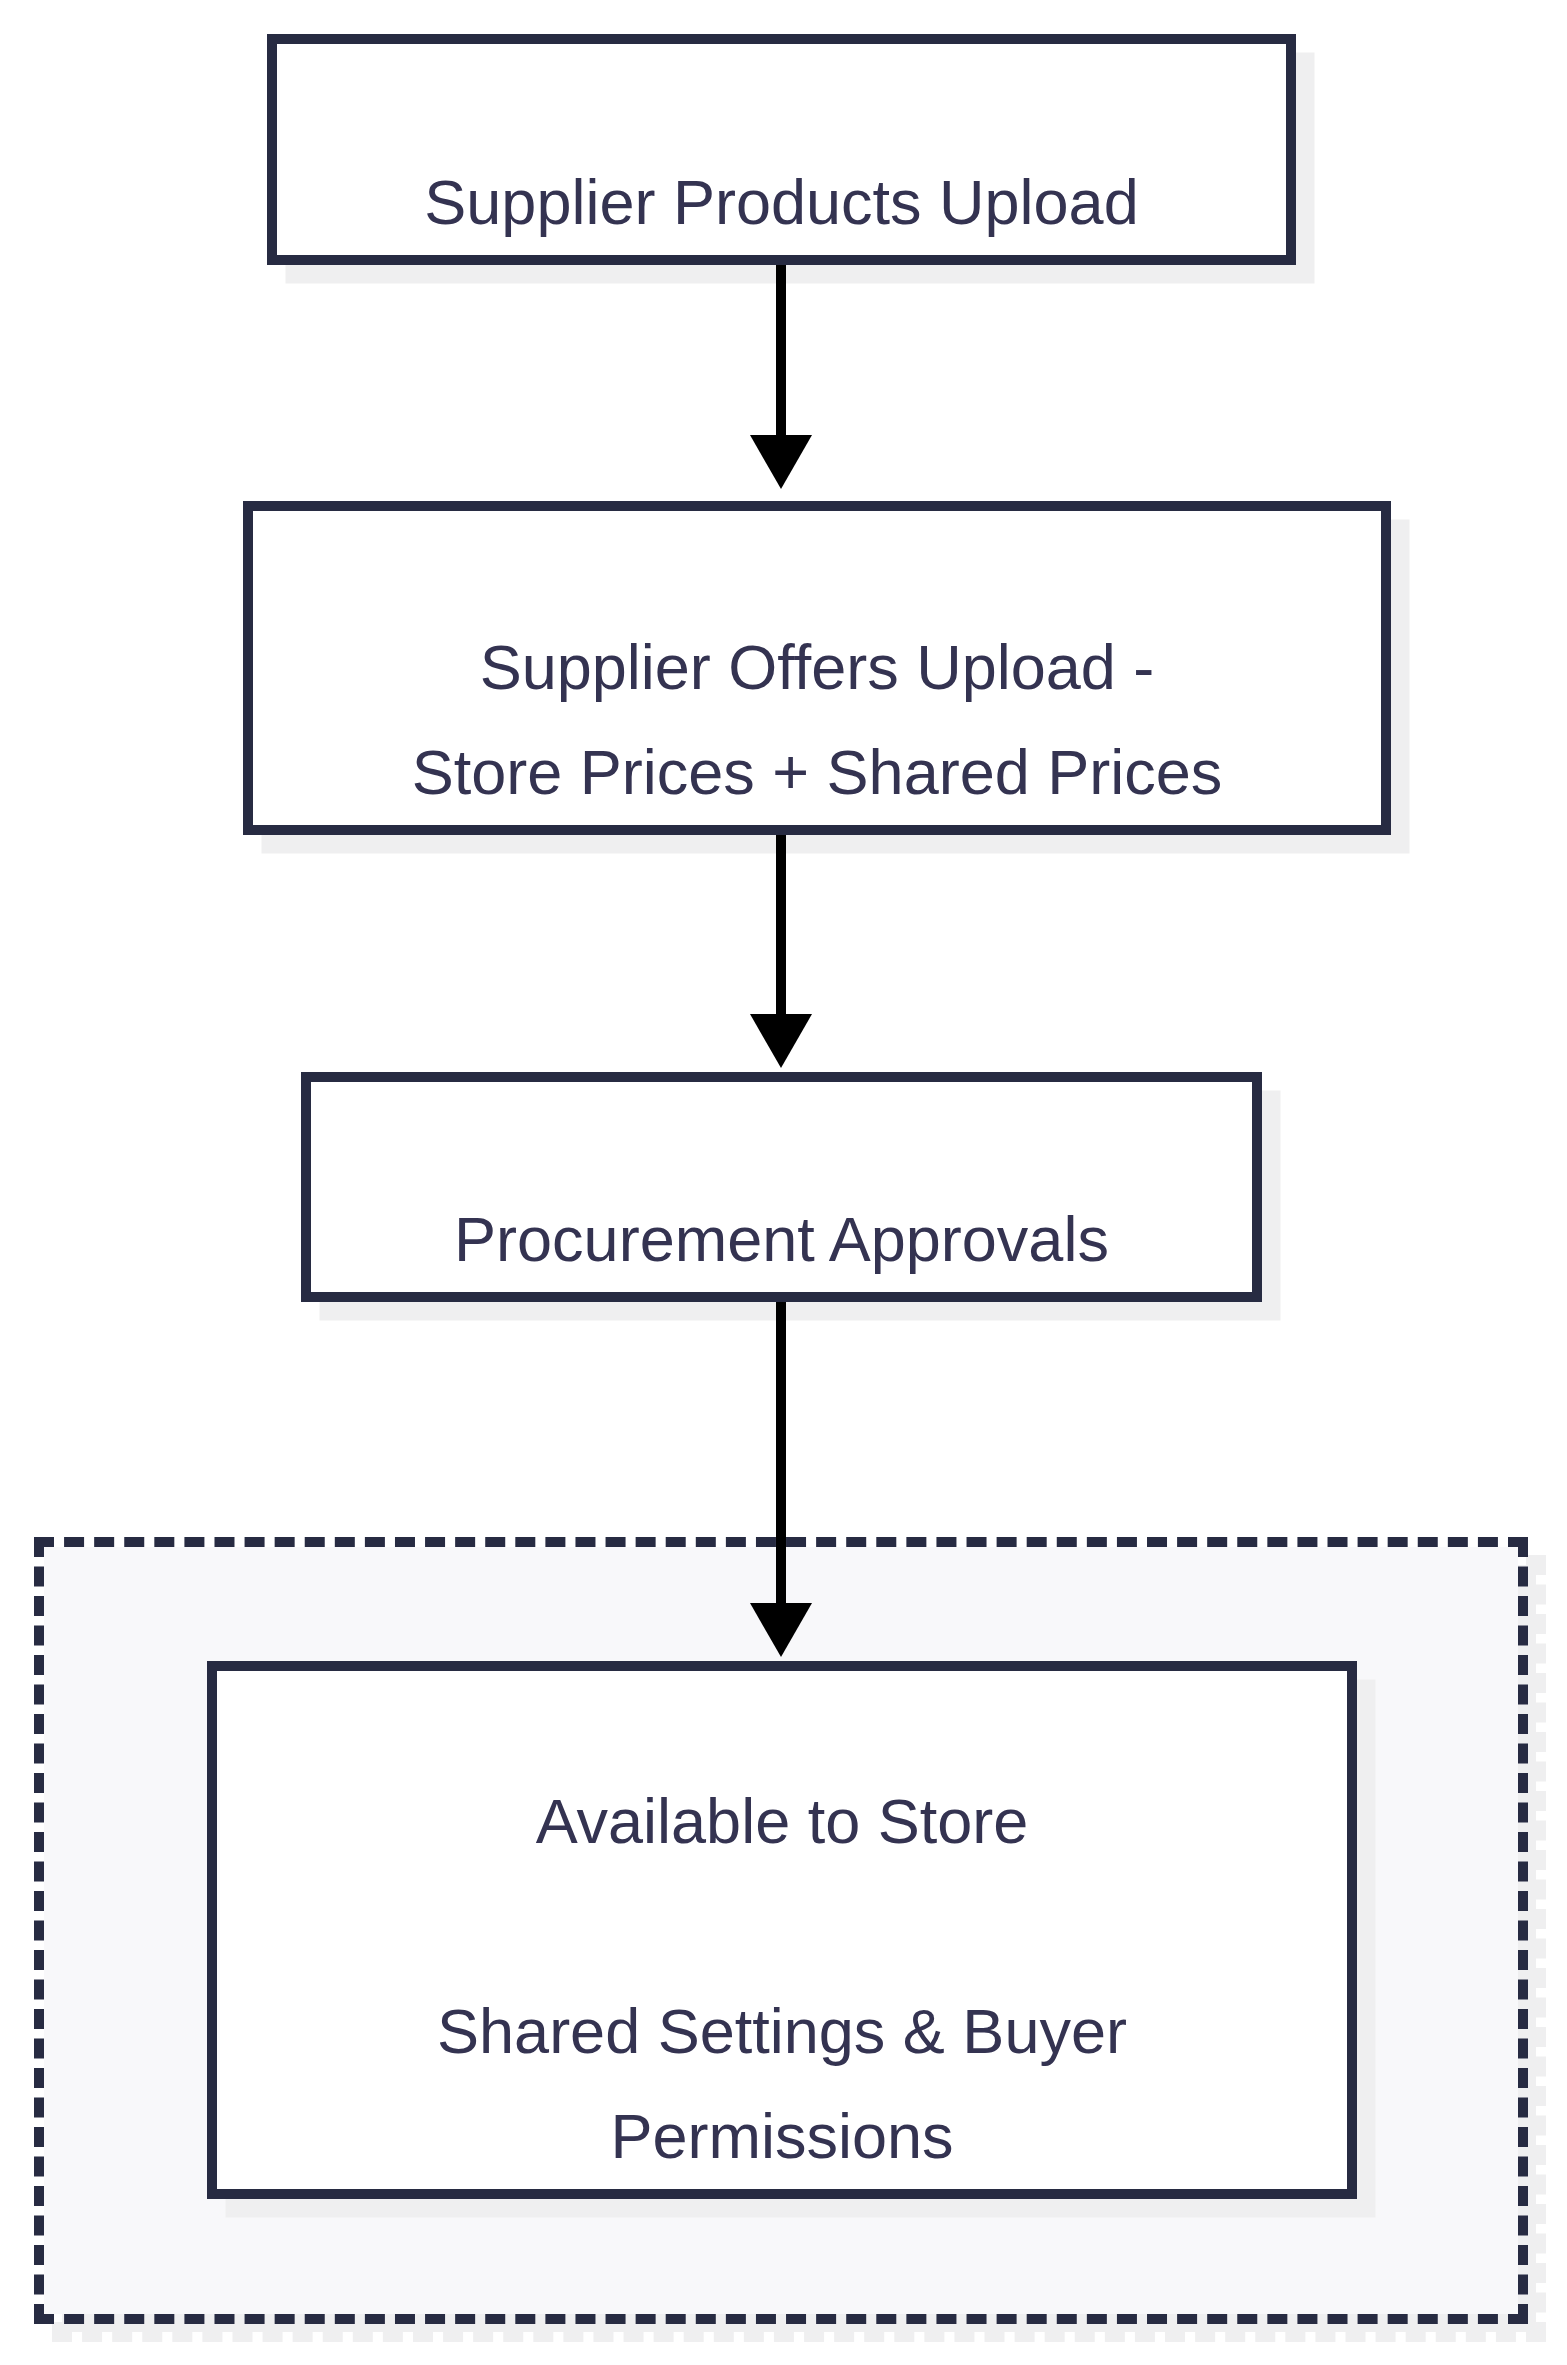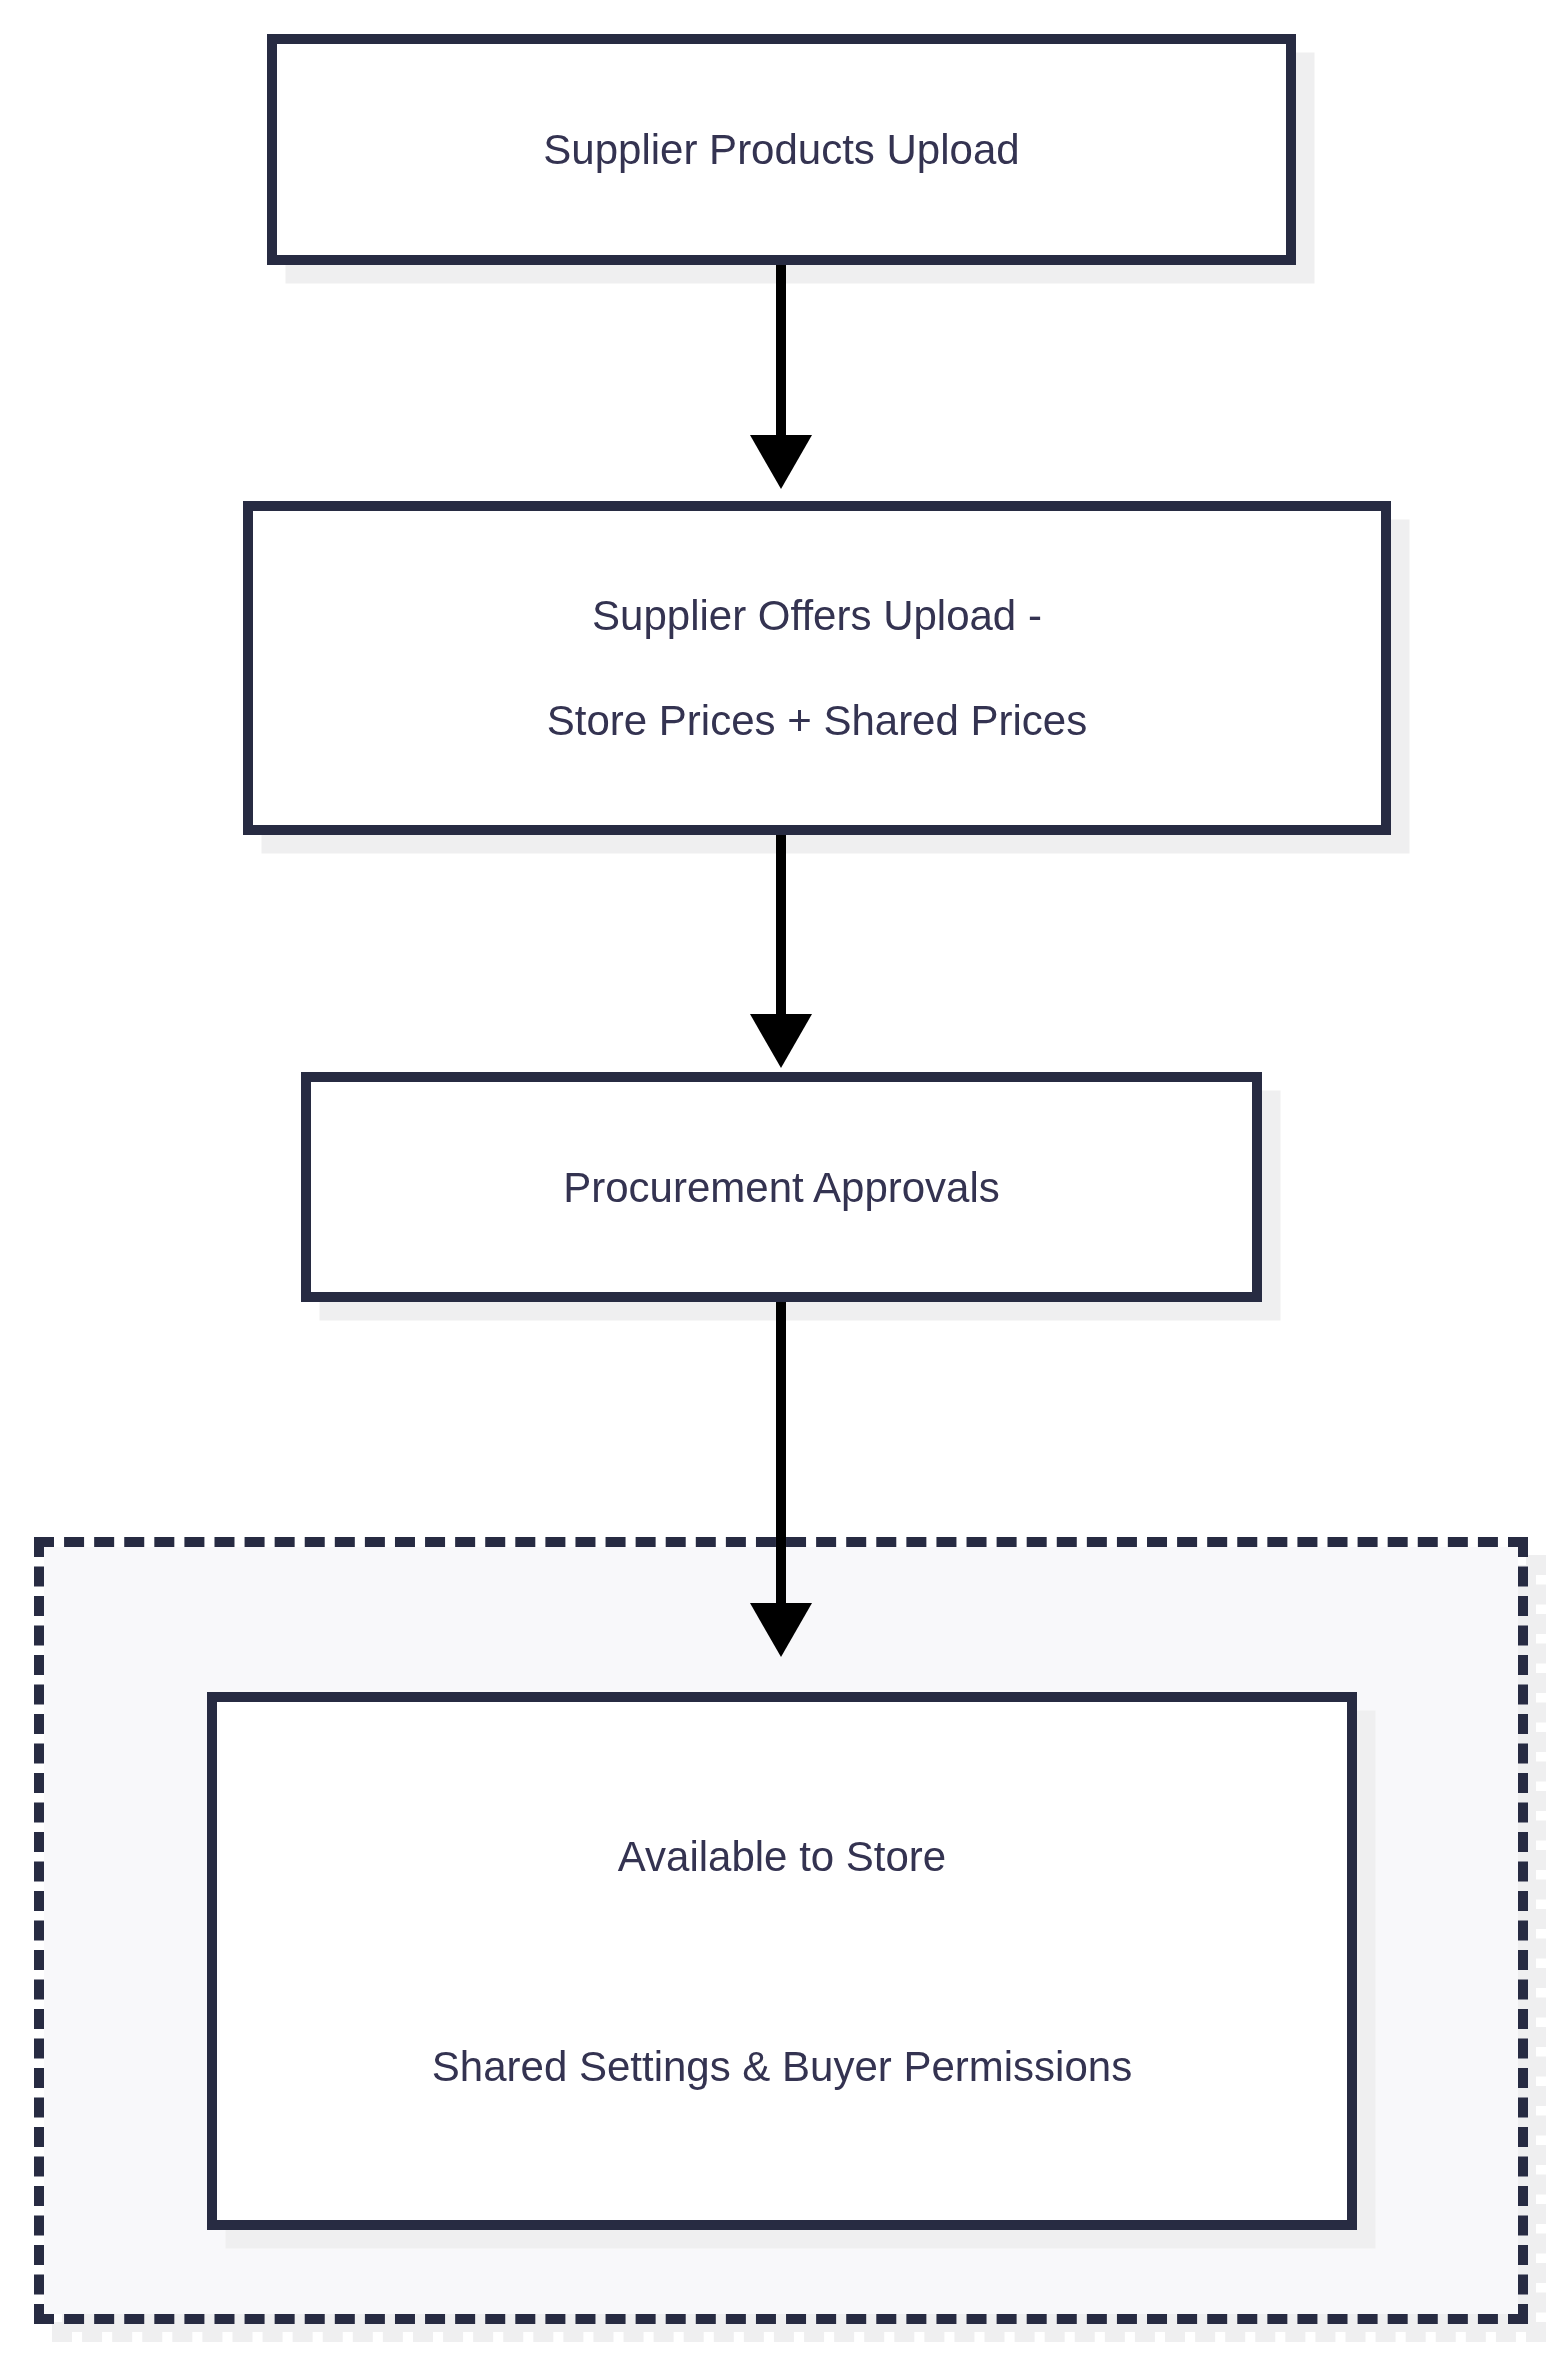--- a/index.html
+++ b/index.html
@@ -16,37 +16,37 @@
     font-family: "Liberation Sans", "DejaVu Sans", sans-serif;
     overflow: hidden;
   }
   .node {
     position: absolute;
     box-sizing: border-box;
     background: #ffffff;
     border: 10px solid #272b42;
     box-shadow: 18.5px 18.5px 0 0 #efeff0;
     color: #343351;
-    font-size: 42px;
+    font-size: 63px;
     line-height: 105px;
     display: flex;
     flex-direction: column;
     align-items: center;
-    justify-content: center;
+    justify-content: flex-end;
     text-align: center;
     z-index: 2;
   }
   .node .line { white-space: nowrap; }
   .node .spacer { min-height: 105px; }
   .node .wrapline { max-width: 893px; white-space: normal; }
 
   #node-1 { left: 267px; top: 34px;   width: 1029px; height: 231px; }
   #node-2 { left: 207px; top: 501px;  width: 1148px; height: 334px; margin-left: 36px; }
   #node-3 { left: 301px; top: 1072px; width: 961px; height: 230px; }
-  #node-4 { left: 207px; top: 1661px; width: 1150px; height: 538px; margin-top: 31px; }
+  #node-4 { left: 207px; top: 1661px; width: 1150px; height: 538px; }
 
   .group {
     position: absolute;
     left: 34px;
     top: 1537px;
     width: 1494px;
     height: 787px;
     box-sizing: border-box;
     border: 10px dashed #272b42;
     background: #f8f8fa;

